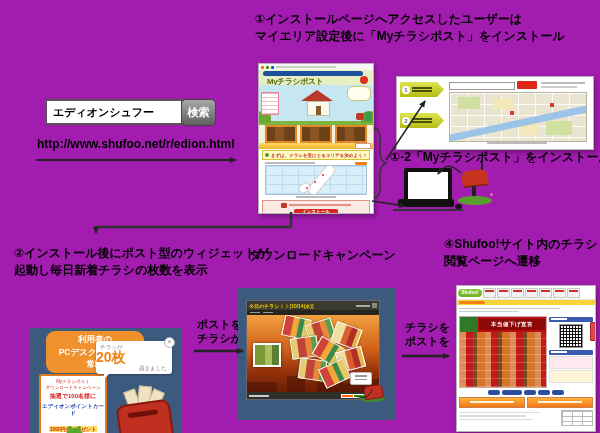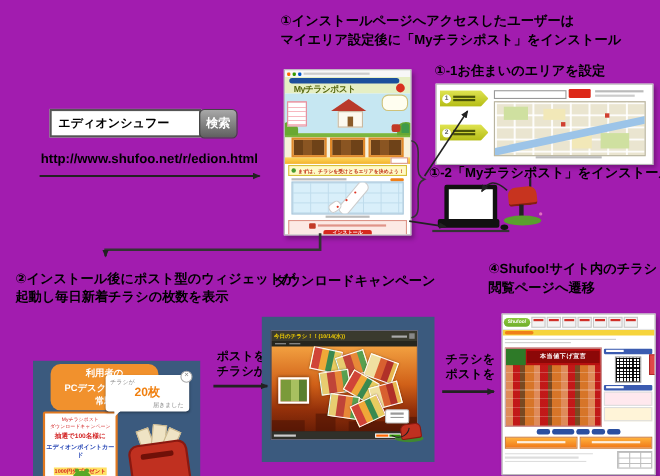--- a/index.html
+++ b/index.html
@@ -93,21 +93,21 @@
   .mbx-flower{position:absolute;left:490px;top:193px;width:3px;height:3px;border-radius:50%;background:#e070c0;}
   
   .bluepanel{position:absolute;background:#3b5a7e;}
   .p2{left:30px;top:300px;width:152px;height:135px;margin-top:28px;}
   .p2-badge{position:absolute;left:16px;top:3px;width:98px;height:40px;background:#f1912d;border-radius:9px;
             color:#fff;font-weight:bold;font-size:8.5px;line-height:12.5px;text-align:center;padding-top:2px;z-index:2;}
   .p2-bub{position:absolute;left:66px;top:13px;width:76px;height:33px;background:#fff;border-radius:3px;z-index:3;
           box-shadow:0 1px 2px rgba(0,0,0,.3);}
   .p2-bub:after{content:"";position:absolute;left:8px;bottom:-5px;border:5px solid transparent;border-top-color:#fff;border-left-color:#fff;}
   .p2-bub .s1{position:absolute;left:4px;top:3px;font-size:5.5px;color:#888;}
-  .p2-bub .cnt{position:absolute;left:0;right:0;top:8px;text-align:center;font-size:11px;font-weight:bold;color:#f08010;}
+  .p2-bub .cnt{position:absolute;left:0;right:0;top:8px;text-align:left;font-size:14px;font-weight:bold;color:#f08010;}
   .p2-bub .s2{position:absolute;right:5px;bottom:2px;font-size:5.5px;color:#888;}
   .p2-close{position:absolute;right:-3px;top:-4px;width:9px;height:9px;border-radius:50%;background:#fff;border:1px solid #aaa;
             font-size:7px;line-height:8px;text-align:center;color:#888;}
   .p2-cbox{position:absolute;left:9px;top:46px;width:64px;height:60px;background:#fff;border:2px solid #e07820;border-radius:2px;
            text-align:center;padding-top:3px;z-index:2;}
   .p2-cbox .l1{font-size:4.5px;color:#d22020;}
   .p2-cbox .l2{font-size:4.5px;color:#d22020;margin-top:1px;}
   .p2-cbox .l3{font-size:6px;font-weight:bold;color:#d22020;margin-top:2px;}
   .p2-cbox .l4{font-size:5.5px;font-weight:bold;color:#2545b5;margin-top:2px;}
   .p2-cbox .l5{font-size:5px;font-weight:bold;color:#d22020;background:#ffe062;display:inline-block;margin-top:2px;padding:0 1px;}
@@ -258,21 +258,20 @@
     <div class="ip-pink">
       <div class="r1">
         <div class="mbi"></div>
         <div class="tl"></div>
       </div>
       <div class="ip-install">インストール</div>
     </div>
 
   </div>
 
-  <div class="h" style="left:395px;top:56px">①-1お住まいのエリアを設定</div>
   <div class="card s11">
     <div class="bdg" style="top:5px">
       <div class="num">1</div>
       <div class="tx">
           <i></i>
           <i></i>
         </div>
     </div>
     <div class="bdg" style="top:36px">
       <div class="num">2</div>

